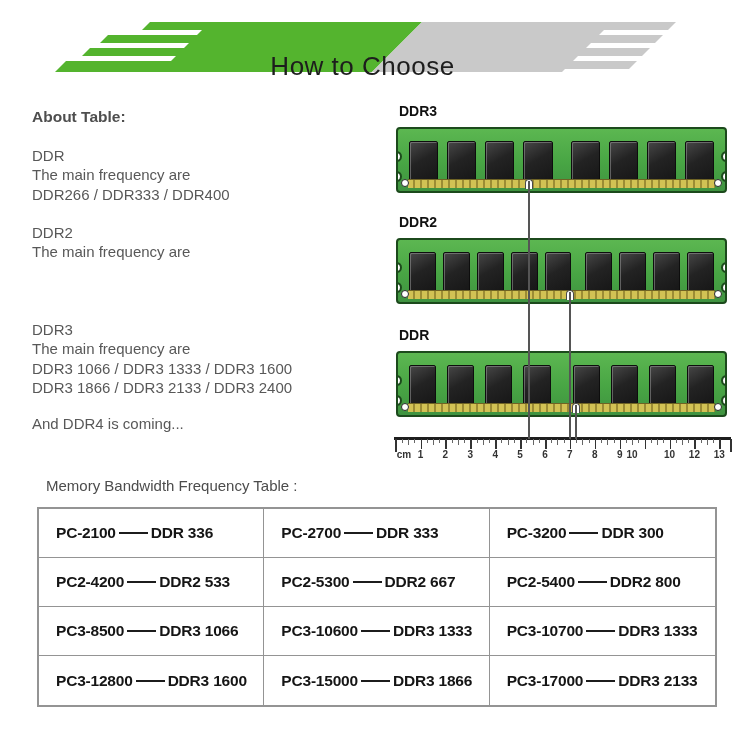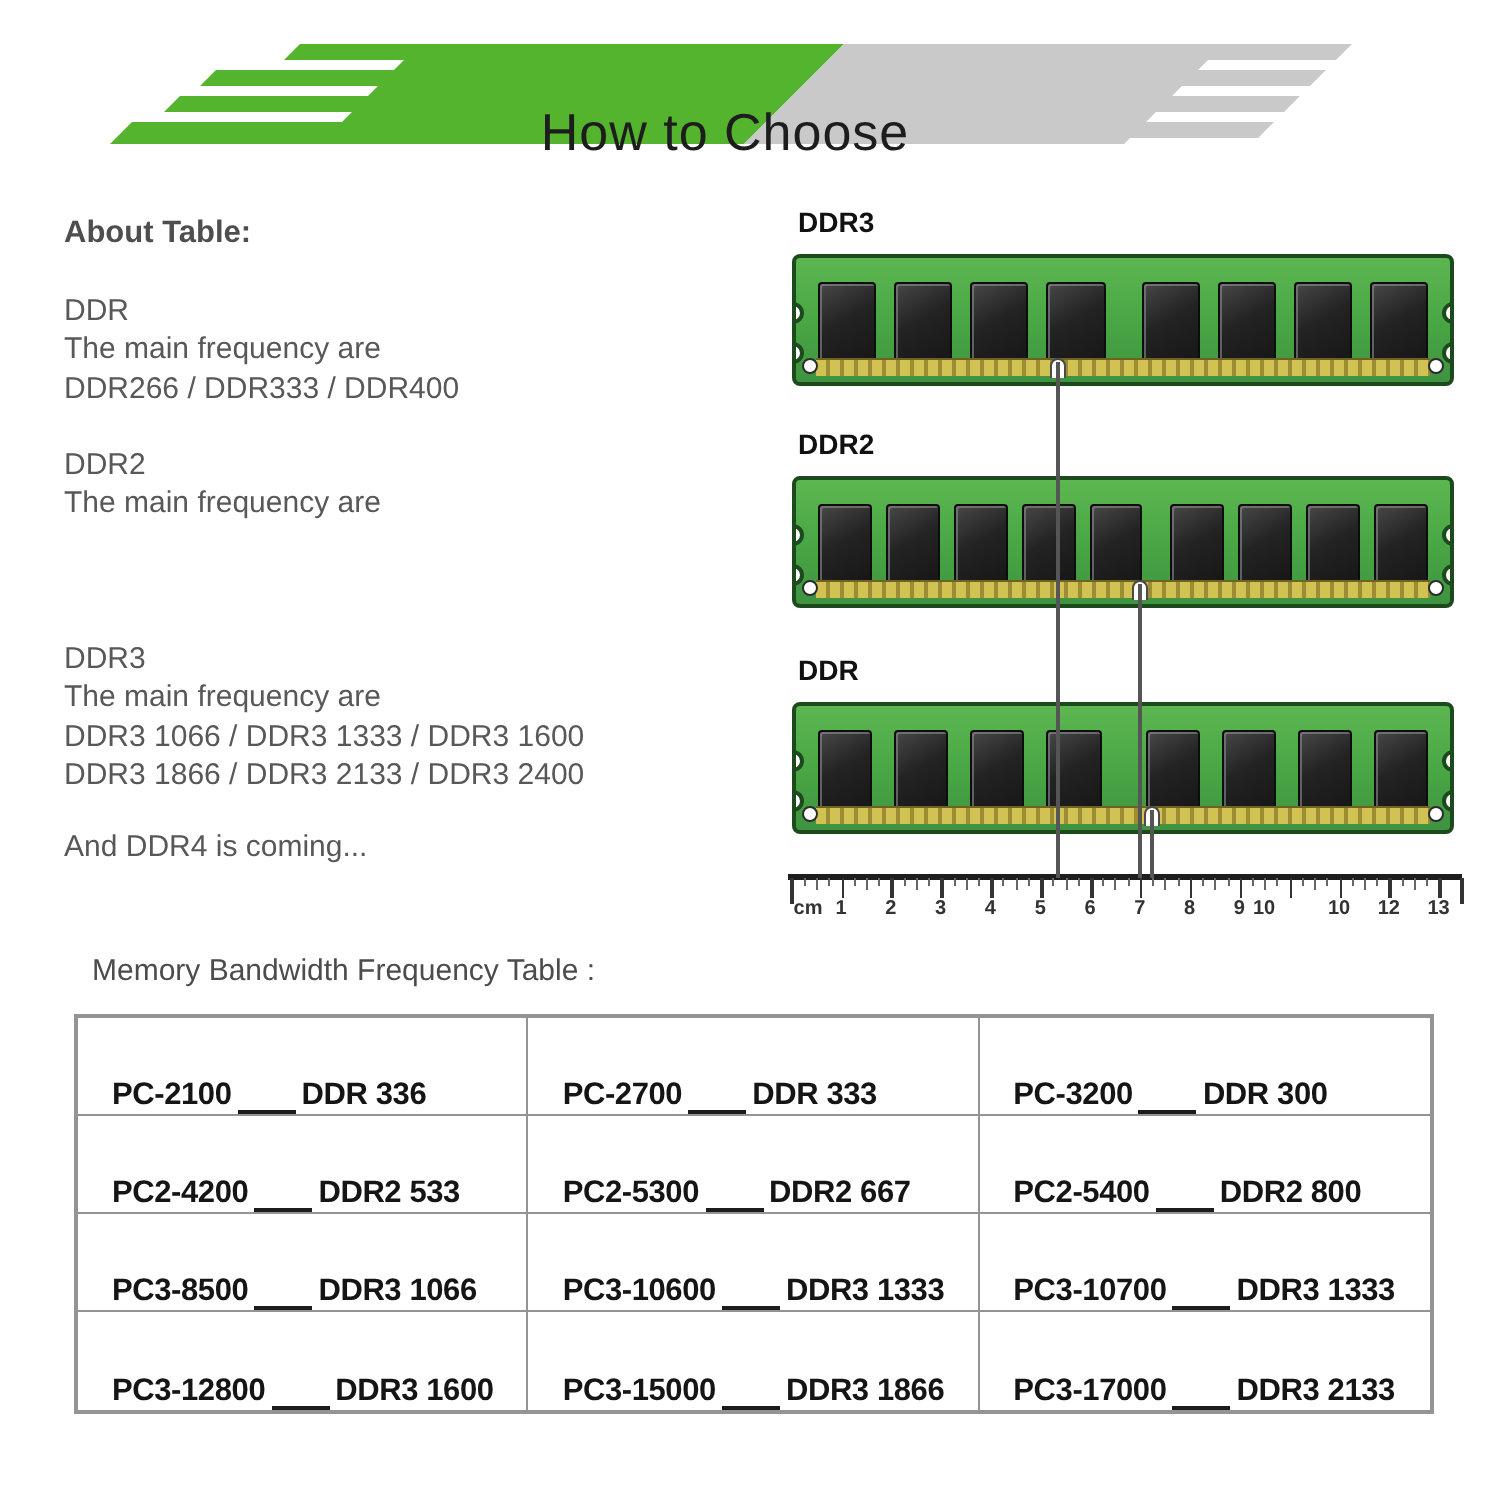--- a/index.html
+++ b/index.html
@@ -55,21 +55,21 @@
   .ruler{position:absolute;left:394px;top:437px;width:338px;height:28px;}
   .ruler-bar{position:absolute;left:0;top:0;width:337px;height:3px;background:#1e1e1e;}
   .tick{position:absolute;top:2px;background:#333;}
   .tick-label{position:absolute;top:12px;width:18px;text-align:center;
         font-size:10px;font-weight:bold;color:#333;}
 
   
   .table-heading{position:absolute;left:46px;top:477px;font-size:15px;color:#4c4c4c;}
   .freq-table{position:absolute;left:37px;top:507px;width:676px;border:2px solid #949494;
         display:grid;grid-template-columns:1fr 1fr 1fr;grid-auto-rows:49px;background:#fff;}
-  .cell{display:flex;align-items:flex-end;padding-left:17px;box-sizing:border-box;
+  .cell{display:flex;align-items:center;padding-left:17px;box-sizing:border-box;
         border-right:1px solid #949494;border-bottom:1px solid #949494;
         font-size:15.5px;font-weight:bold;color:#151515;letter-spacing:-.2px;white-space:nowrap;}
   .cell.last-col{border-right:none;}
   .cell.last-row{border-bottom:none;}
   .dash{width:29px;height:2px;background:#1c1c1c;margin:0 3px;flex:0 0 auto;}
 </style>
 </head>
 <body>
 
 <div class="page">

